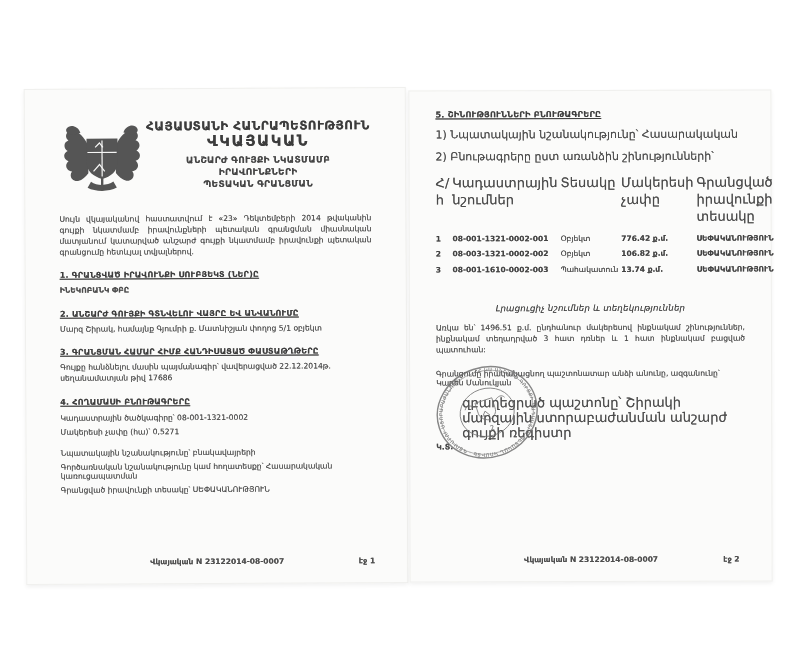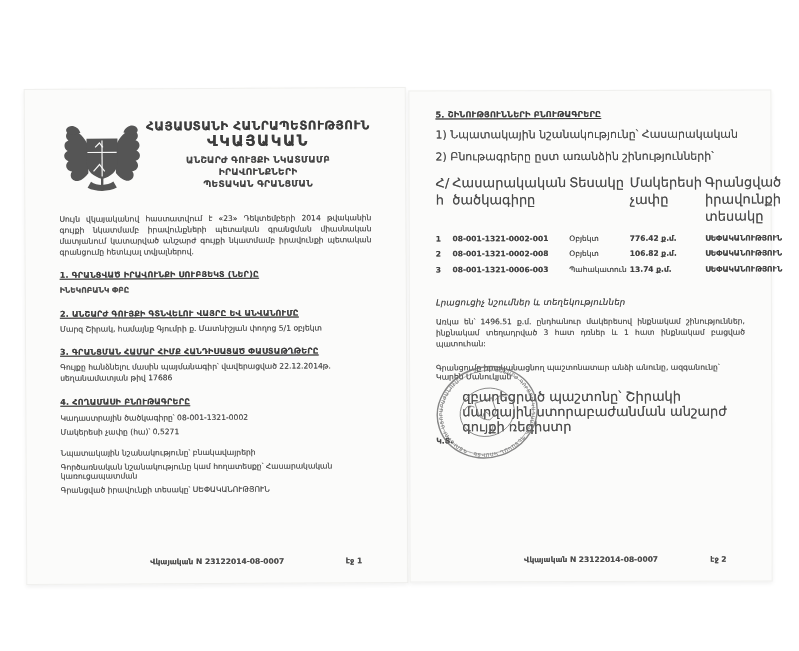--- a/index.html
+++ b/index.html
@@ -29,30 +29,30 @@
   .intro{font-size:7.6px;line-height:1.45;text-align:justify;margin-top:12px;color:#4c4c4c;}
   .sec{margin-top:13px;}
   .sec-h{font-size:8px;font-weight:bold;color:#3e3e3e;text-decoration:underline;letter-spacing:0.2px;}
   .sec-v{font-size:7.6px;margin-top:6px;color:#4c4c4c;line-height:1.4;}
   .sec4-line{font-size:7.6px;margin-top:5px;color:#4c4c4c;}
   .sec4-gap{margin-top:12px;}
   .caps{font-weight:600;}
   
   .footer{position:absolute;left:0;bottom:26px;width:100%;font-size:7.5px;color:#4e4e4e;font-weight:600;}
   .footer .cert-no{position:absolute;left:0;width:100%;text-align:center;}
-  .footer .pg{position:absolute;right:45px;top:0;}
+  .footer .pg{position:absolute;right:32px;top:0;}
   
   .p2-h{font-size:8.2px;font-weight:bold;color:#3e3e3e;text-decoration:underline;letter-spacing:0.2px;margin-top:4px;}
   .p2-line{font-size:11px;margin-top:9px;color:#4c4c4c;}
   table.bld{border-collapse:collapse;margin-top:12px;width:100%;}
   table.bld th{font-size:13px;font-weight:400;color:#4a4a4a;text-align:left;vertical-align:top;padding:0 3px 2px 0;line-height:1.3;}
   table.bld td{font-size:7.5px;color:#424242;text-align:left;vertical-align:top;padding:6px 3px 0 0;line-height:1.3;}
   td.c-num,td.c-code,td.c-area,td.c-right{font-weight:bold;}
   .col-num{width:24px;}.col-code{width:116px;}.col-type{width:60px;}.col-area{width:48px;}.col-right{width:auto;}
-  .notes-h{font-size:8.6px;font-style:italic;text-align:left;color:#3f3f3f;margin-top:22px;letter-spacing:0.2px;}
+  .notes-h{font-size:8.6px;font-style:italic;text-align:center;color:#3f3f3f;margin-top:28px;letter-spacing:0.2px;}
   .notes-b{font-size:7.6px;line-height:1.45;margin-top:9px;color:#4c4c4c;text-align:justify;}
   .reg-line{font-size:7.6px;margin-top:14px;color:#4c4c4c;}
   .reg-line2{font-size:13px;margin-top:8px;color:#4c4c4c;margin-left:26px;}
   .office{font-size:7.6px;margin-top:10px;color:#4c4c4c;line-height:1.5;text-align:justify;}
   .kt{font-size:7.8px;font-weight:700;color:#484848;margin-top:2px;}
   .seal{position:absolute;left:18px;top:268px;width:118px;height:106px;opacity:0.82;}
 </style>
 </head>
 <body>
 
@@ -133,44 +133,44 @@
         <colgroup>
           <col class="col-num">
             <col class="col-code">
             <col class="col-type">
             <col class="col-area">
             <col class="col-right">
         </colgroup>
         <thead>
           <tr>
             <th>Հ/հ</th>
-            <th>Հասարակական ծածկագիրը</th>
+            <th>Կադաստրային նշումներ</th>
             <th>Տեսակը</th>
             <th>Մակերեսի չափը</th>
             <th>Գրանցված իրավունքի տեսակը</th>
           </tr>
         </thead>
         <tbody>
           <tr>
             <td class="c-num">1</td>
             <td class="c-code">08-001-1321-0002-001</td>
             <td>Օբյեկտ</td>
             <td class="c-area">776.42 ք.մ.</td>
             <td class="c-right">ՍԵՓԱԿԱՆՈՒԹՅՈՒՆ</td>
           </tr>
           <tr>
             <td class="c-num">2</td>
-            <td class="c-code">08-001-1321-0002-008</td>
+            <td class="c-code">08-003-1321-0002-002</td>
             <td>Օբյեկտ</td>
             <td class="c-area">106.82 ք.մ.</td>
             <td class="c-right">ՍԵՓԱԿԱՆՈՒԹՅՈՒՆ</td>
           </tr>
           <tr>
             <td class="c-num">3</td>
-            <td class="c-code">08-001-1321-0006-003</td>
+            <td class="c-code">08-001-1610-0002-003</td>
             <td>Պահակատուն</td>
             <td class="c-area">13.74 ք.մ.</td>
             <td class="c-right">ՍԵՓԱԿԱՆՈՒԹՅՈՒՆ</td>
           </tr>
         </tbody>
       </table>
 
       <div class="notes-h">Լրացուցիչ նշումներ և տեղեկություններ</div>
       <p class="notes-b">Առկա են՝ 1496.51 ք.մ. ընդհանուր մակերեսով ինքնակամ շինություններ, ինքնակամ տեղադրված 3 հատ դռներ և 1 հատ ինքնակամ բացված պատուհան:</p>
 

